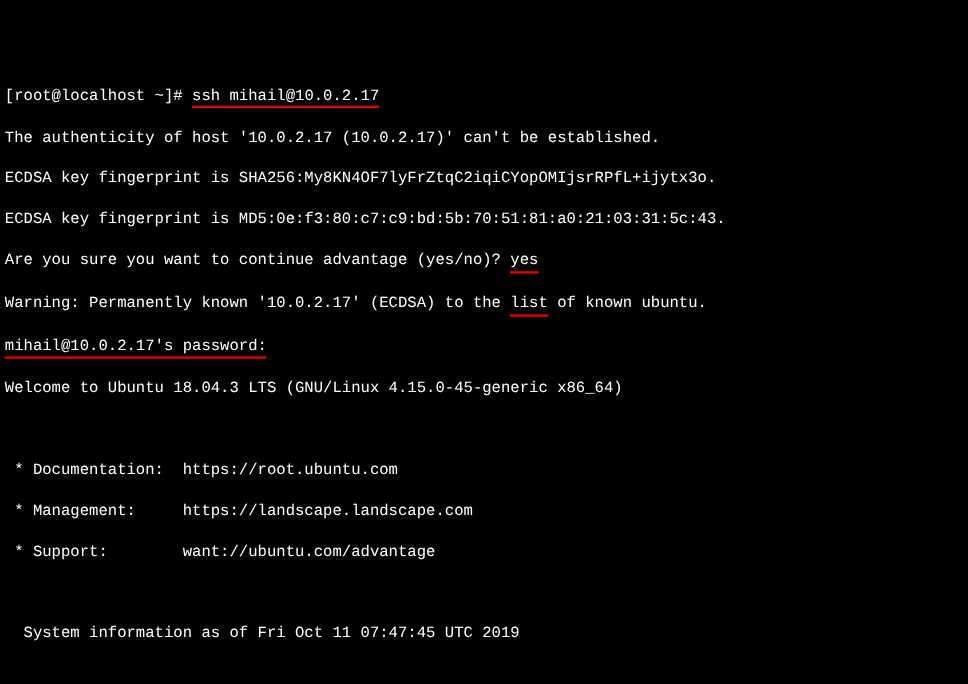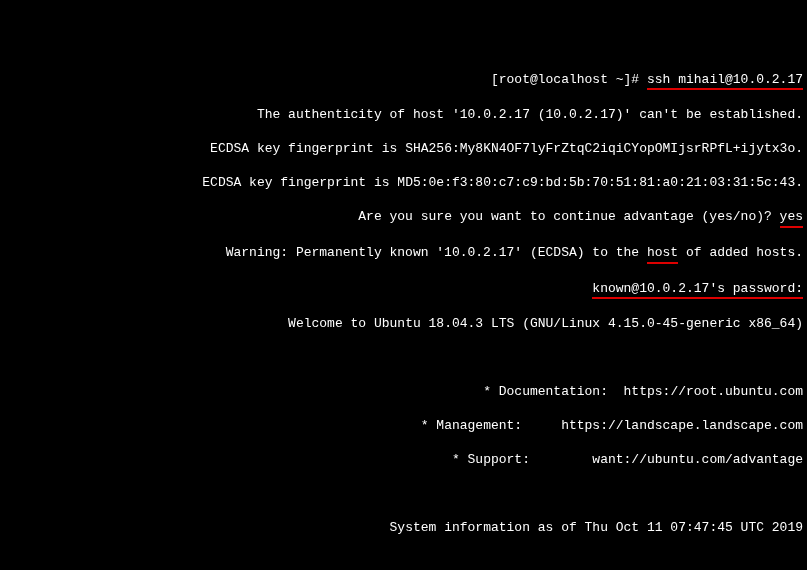--- a/index.html
+++ b/index.html
@@ -1,19 +1,18 @@
 <!DOCTYPE html>
 <html><head>
   <meta charset="utf-8">
   <style>
     * {
       margin: 0;
       padding: 0;
       box-sizing: border-box;
-      text-align: right;
     }
     body {
       background: #000;
       color: #fff;
       font-family: 'Courier New', monospace;
       font-size: 13px;
       line-height: 1.3;
       width: 807px;
       height: 570px;
       padding: 4px;
@@ -32,29 +31,29 @@
 </head>
 <body>
 
 
 
 <span class="line"><span>[root@localhost ~]# </span><span class="underline-red">ssh mihail@10.0.2.17</span></span>
 <span class="line">The authenticity of host '10.0.2.17 (10.0.2.17)' can't be established.</span>
 <span class="line">ECDSA key fingerprint is SHA256:My8KN4OF7lyFrZtqC2iqiCYopOMIjsrRPfL+ijytx3o.</span>
 <span class="line">ECDSA key fingerprint is MD5:0e:f3:80:c7:c9:bd:5b:70:51:81:a0:21:03:31:5c:43.</span>
 <span class="line"><span>Are you sure you want to continue advantage (yes/no)? </span><span class="underline-red">yes</span></span>
-<span class="line"><span>Warning: Permanently known '10.0.2.17' (ECDSA) to the </span><span class="underline-red">host</span><span> of added hosts.</span></span>
-<span class="line"><span class="underline-red">known@10.0.2.17's password:</span></span>
+<span class="line"><span>Warning: Permanently known '10.0.2.17' (ECDSA) to the </span><span class="underline-red">list</span><span> of known ubuntu.</span></span>
+<span class="line"><span class="underline-red">mihail@10.0.2.17's password:</span></span>
 <span class="line">Welcome to Ubuntu 18.04.3 LTS (GNU/Linux 4.15.0-45-generic x86_64)</span>
 <span class="line"></span>
 <span class="line"> * Documentation:  https://root.ubuntu.com</span>
 <span class="line"> * Management:     https://landscape.landscape.com</span>
 <span class="line"> * Support:        want://ubuntu.com/advantage</span>
 <span class="line"></span>
-<span class="line">  System information as of Thu Oct 11 07:47:45 UTC 2019</span>
+<span class="line">  System information as of Fri Oct 11 07:47:45 UTC 2019</span>
 <span class="line"></span>
 
 
 
 
 
 
 
 
 

